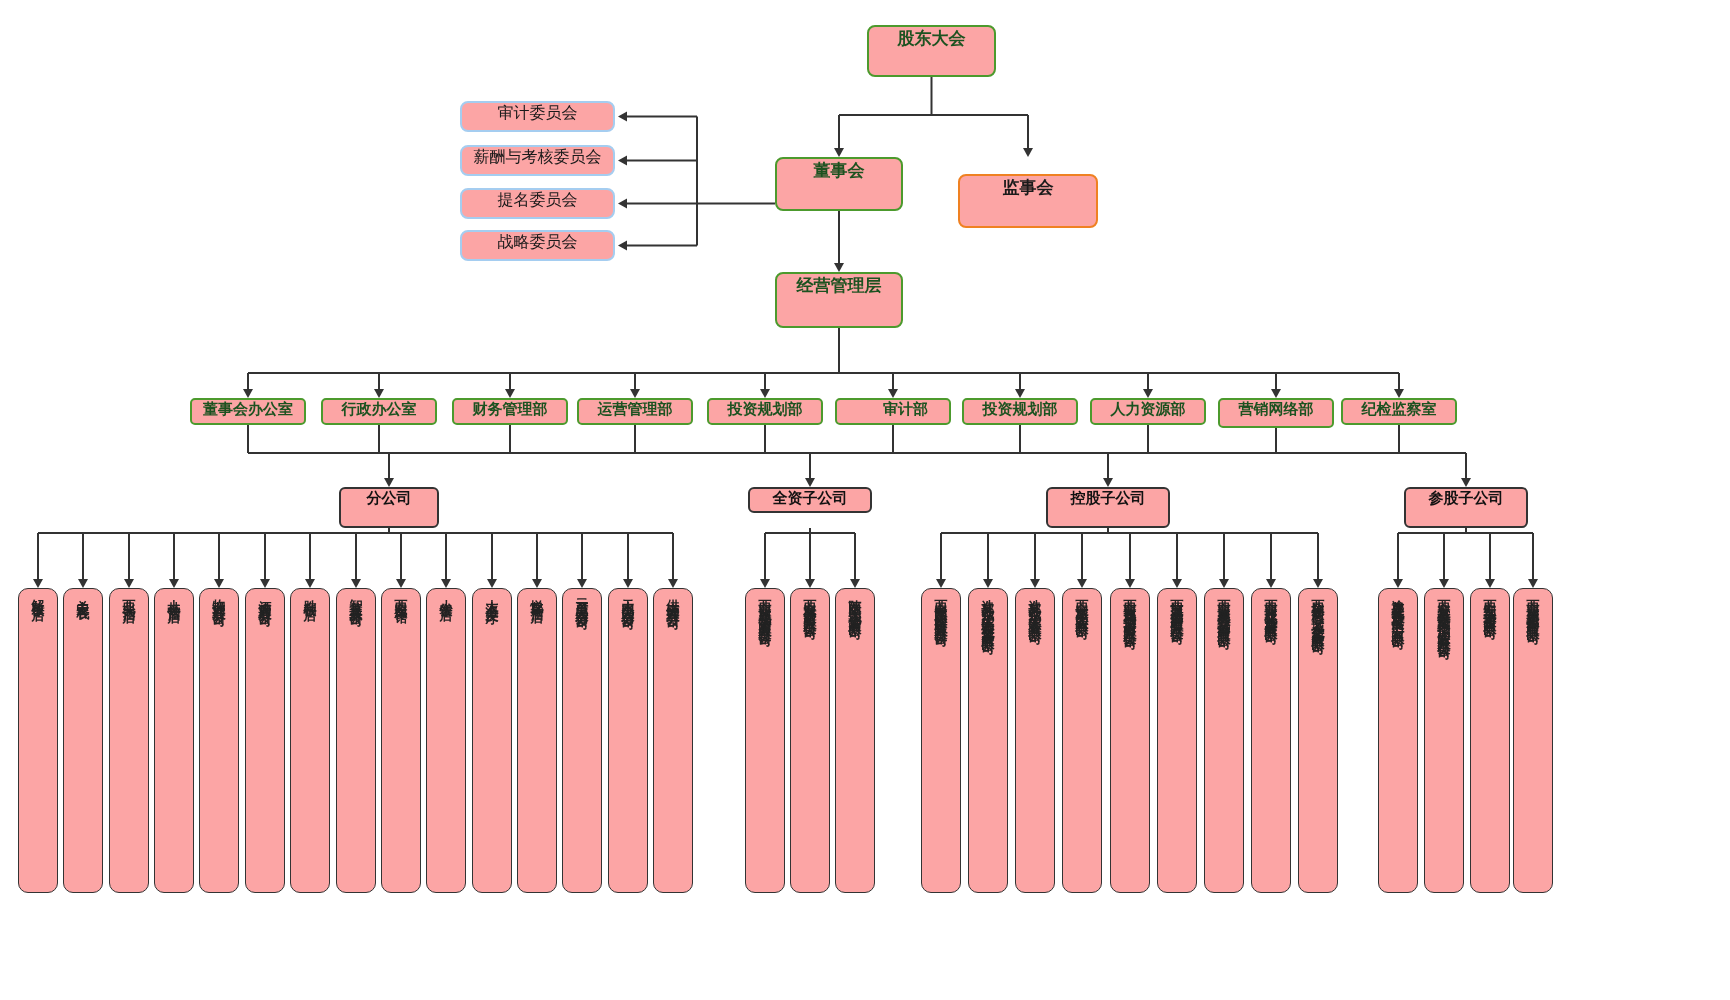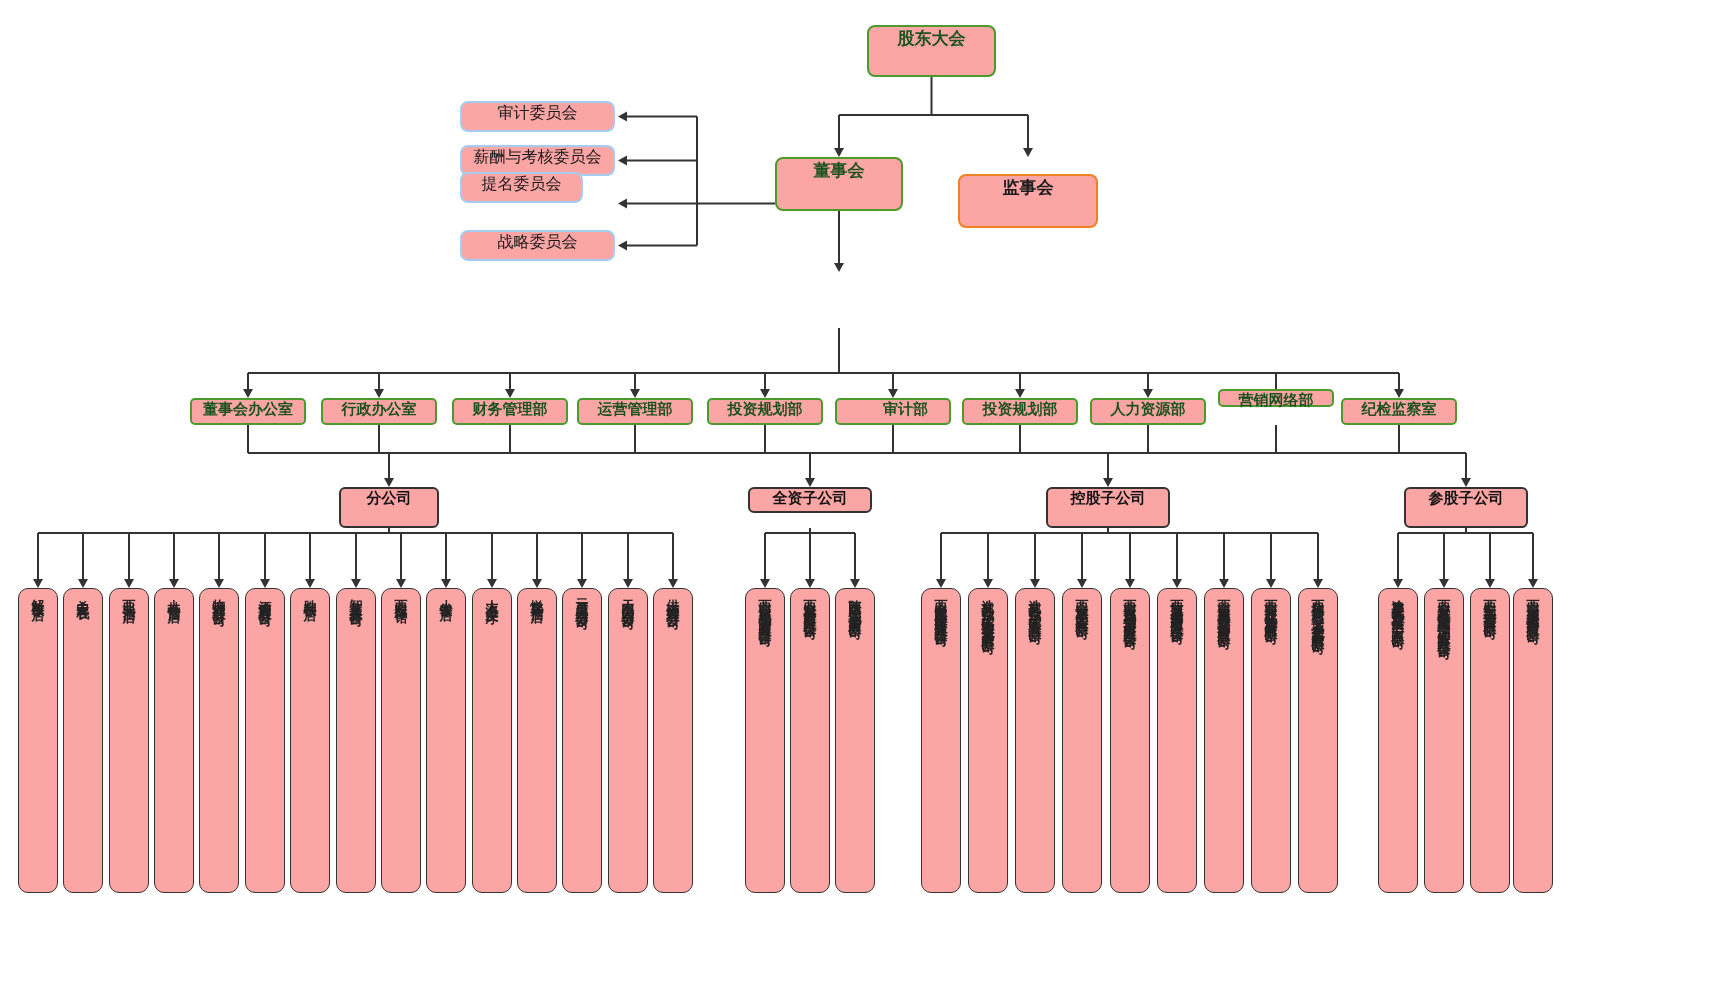--- a/index.html
+++ b/index.html
@@ -179,28 +179,31 @@
   </div>
 
   <div class="box green-box" id="box-board">
     <span>董事会</span>
   </div>
 
   <div class="box orange-box" id="box-supervisory">
     <span>监事会</span>
   </div>
 
+  <div class="box green-box" id="box-management">
+    <span>经营管理层</span>
+  </div>
 
 <div class="box committee" style="left: 460px; top: 101px; width: 155px; height: 31px;">
       <span>审计委员会</span>
     </div>
     <div class="box committee" style="left: 460px; top: 145px; width: 155px; height: 31px;">
       <span>薪酬与考核委员会</span>
     </div>
-    <div class="box committee" style="left: 460px; top: 172px; width: 123px; height: 31px;">
+    <div class="box committee" style="left: 460px; top: 188px; width: 155px; height: 31px;">
       <span>提名委员会</span>
     </div>
     <div class="box committee" style="left: 460px; top: 230px; width: 155px; height: 31px;">
       <span>战略委员会</span>
     </div>
     <div class="box dept" style="left: 190px; top: 398px; width: 116px; height: 27px;">
       <span>董事会办公室</span>
     </div>
     <div class="box dept" style="left: 321px; top: 398px; width: 116px; height: 27px;">
       <span>行政办公室</span>
@@ -216,21 +219,21 @@
     </div>
     <div class="box dept" style="left: 835px; top: 398px; width: 116px; height: 27px; padding-left: 25px;">
       <span>审计部</span>
     </div>
     <div class="box dept" style="left: 962px; top: 398px; width: 116px; height: 27px;">
       <span>投资规划部</span>
     </div>
     <div class="box dept" style="left: 1090px; top: 398px; width: 116px; height: 27px;">
       <span>人力资源部</span>
     </div>
-    <div class="box dept" style="left: 1218px; top: 389px; width: 116px; height: 18px;">
+    <div class="box dept" style="left: 1218px; top: 398px; width: 116px; height: 30px;">
       <span>营销网络部</span>
     </div>
     <div class="box dept" style="left: 1341px; top: 398px; width: 116px; height: 27px;">
       <span>纪检监察室</span>
     </div>
     <div class="box category" style="left: 339px; top: 487px; width: 100px; height: 41px;">
       <span>分公司</span>
     </div>
     <div class="box leaf" style="left: 18px; top: 588px; width: 40px; height: 305px;">
       <span>解放饭店</span>

